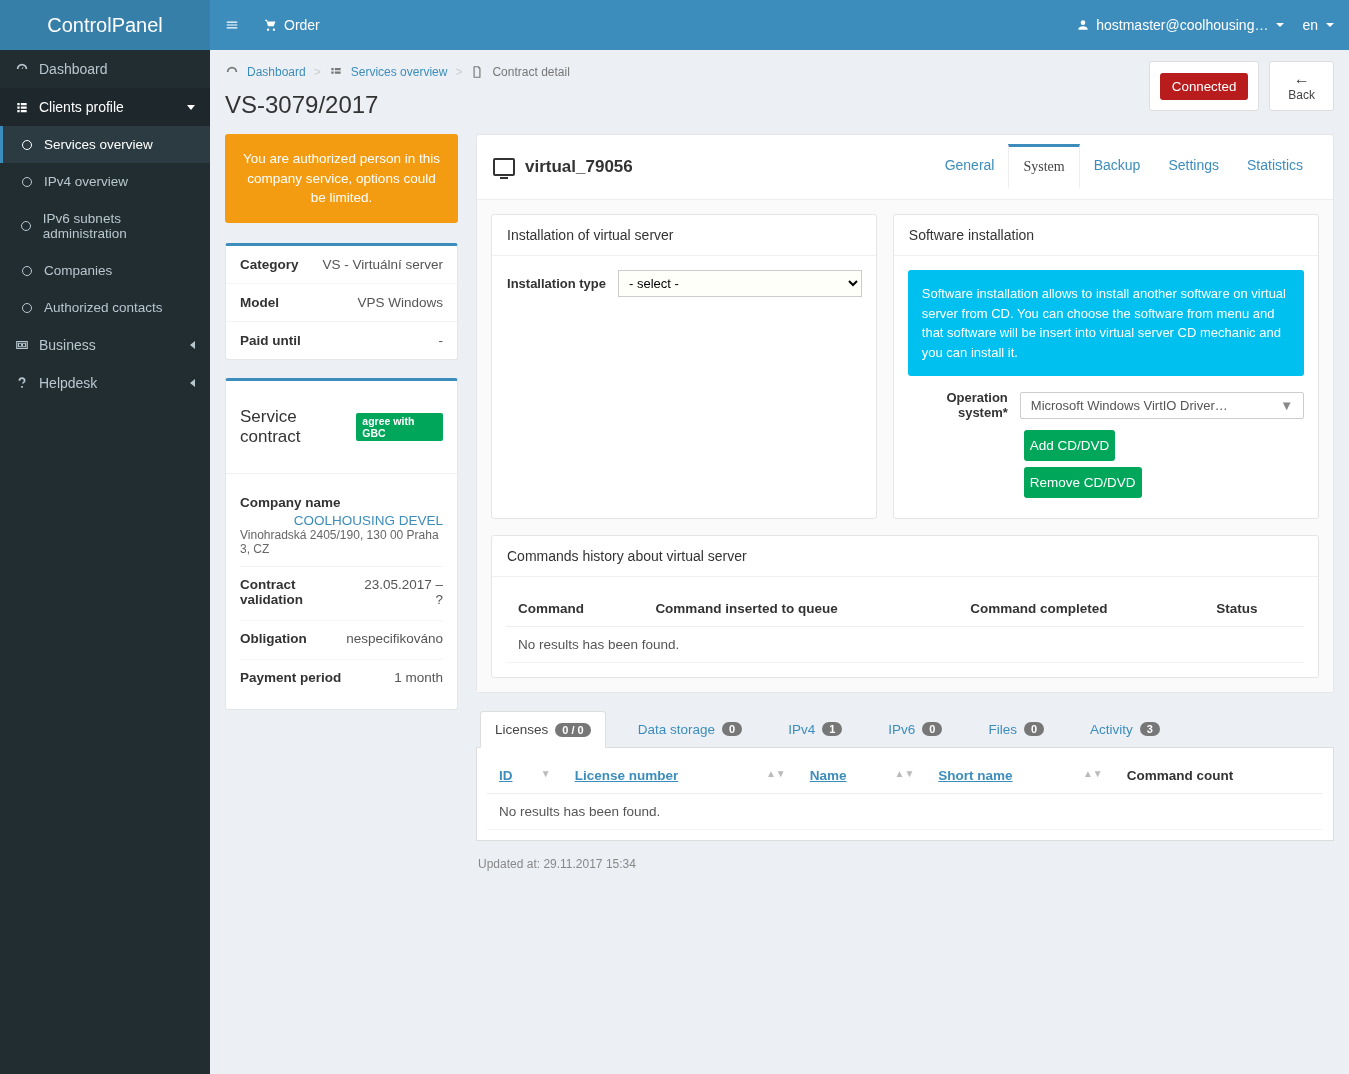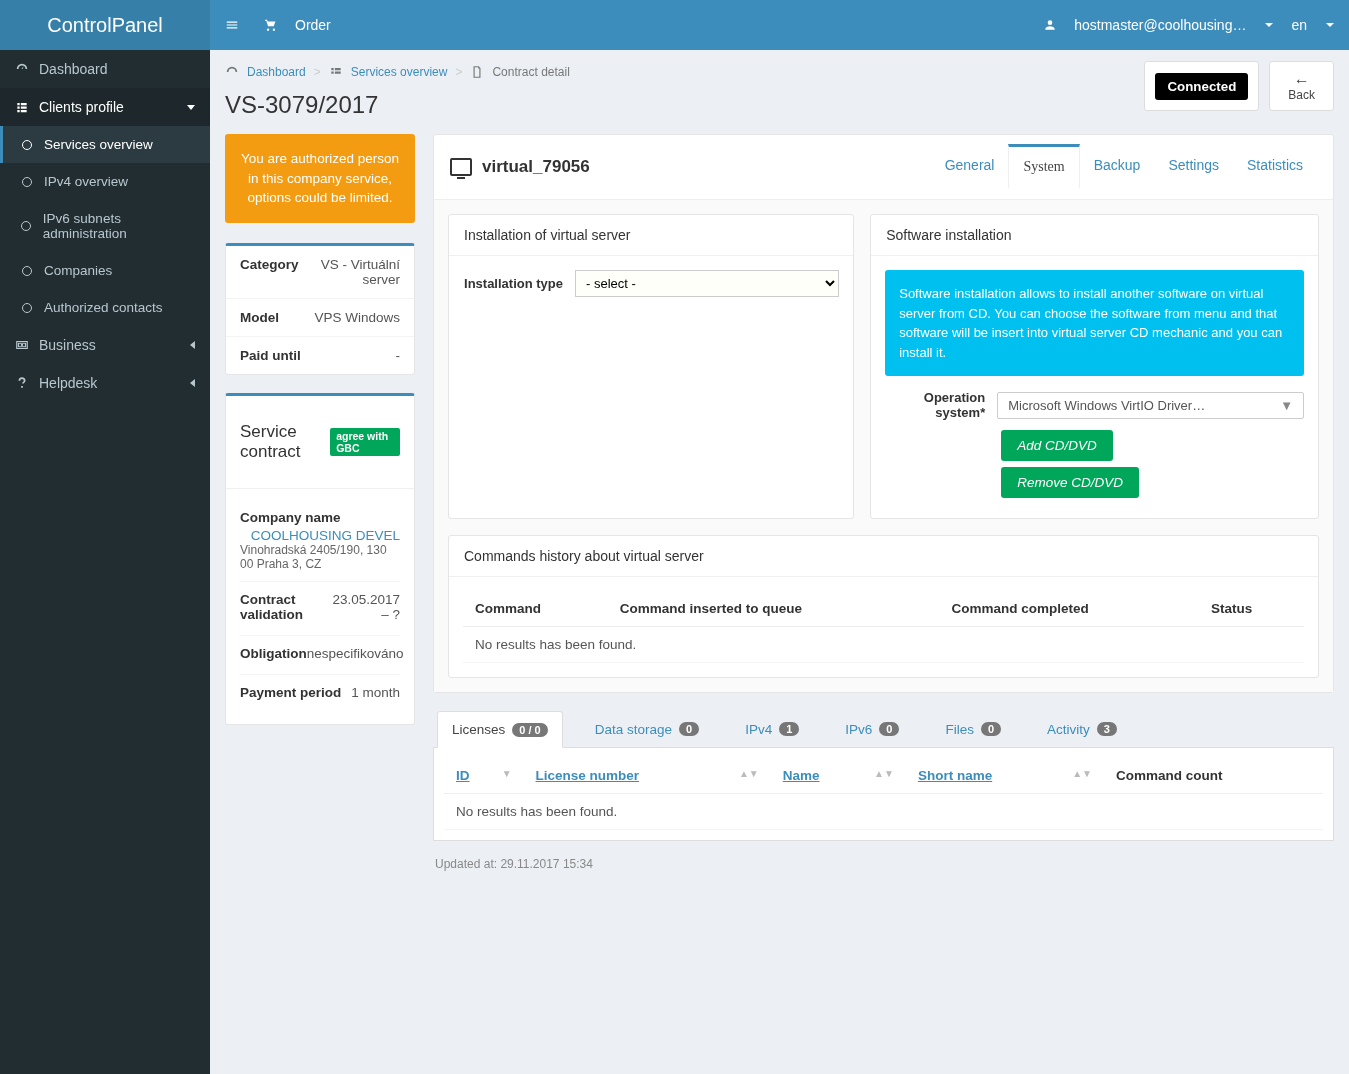--- a/index.html
+++ b/index.html
@@ -20,21 +20,21 @@
   }
   * { box-sizing: border-box; }
   html,body { margin:0; padding:0; font-family: "Helvetica Neue", Arial, sans-serif; font-size:14px; color:var(--text); background:var(--light-bg); }
   a { color: var(--link); text-decoration:none; }
   
   .topbar { display:flex; height:50px; background:var(--blue); color:#fff; }
   .logo { width:210px; background:var(--dark-blue); color:#fff; display:flex; align-items:center; justify-content:center; font-size:20px; font-weight:300; }
   .topbar-right { flex:1; display:flex; align-items:center; padding:0 15px; justify-content:space-between; }
   .topbar-left-items { display:flex; align-items:center; gap:25px; }
   .topbar-user { display:flex; align-items:center; gap:18px; }
-  .hamburger, .order-link, .user-menu, .lang-menu { cursor:pointer; display:flex; align-items:center; gap:17px; }
+  .hamburger, .order-link, .user-menu, .lang-menu { cursor:pointer; display:flex; align-items:center; gap:6px; }
   .caret { display:inline-block; width:0; height:0; border-left:4px solid transparent; border-right:4px solid transparent; border-top:4px solid #fff; margin-left:2px; }
   
   .layout { display:flex; min-height: calc(100vh - 50px); border-radius: 24px; }
   .sidebar { width:210px; background:var(--sidebar-bg); color:var(--sidebar-text); }
   .sidebar ul { list-style:none; margin:0; padding:0; }
   .sidebar li { display:flex; align-items:center; padding:11px 15px; cursor:pointer; gap:10px; font-size:14px; }
   .sidebar li.section { background:var(--sidebar-active); color:#fff; justify-content:space-between; }
   .sidebar li.sub { padding-left:20px; font-size:13.5px; }
   .sidebar li.sub.active { color:#fff; border-left:3px solid var(--blue); background:#2c3b41; padding-left:17px; }
   .sidebar li.top-item { justify-content:flex-start; }
@@ -46,24 +46,24 @@
   
   .content { flex:1; padding:0 15px 15px 15px; }
   .breadcrumb { display:flex; align-items:center; gap:8px; font-size:12px; color:var(--muted); padding:15px 0 7px 0; }
   .breadcrumb .sep { color:#ccc; }
   .page-header { display:flex; justify-content:space-between; align-items:flex-start; }
   .page-title { font-size:24px; font-weight:500; margin:5px 0 15px 0; color:#333; }
   .hdr-actions { display:flex; gap:10px; margin-top:-25px;}
   .btn-back { background:#fff; border:1px solid #ddd; border-radius:3px; padding:8px 18px; text-align:center; font-size:12px; color:#444; cursor:pointer; }
   .btn-back .arrow { font-size:16px; display:block; }
   .btn-connected-wrap { background:#fff; border:1px solid #ddd; border-radius:3px; padding:10px; display:flex; align-items:center; }
-  .btn-connected { background:#000000; color:#fff; border:none; border-radius:3px; padding:6px 12px; font-weight:700; }
+  .btn-connected { background:#b91c1c; color:#fff; border:none; border-radius:3px; padding:6px 12px; font-weight:400; }
   
   .body-row { display:flex; gap:18px; align-items:flex-start; }
-  .col-left { width:190px; flex-shrink:0; }
+  .col-left { width:233px; flex-shrink:0; }
   .col-right { flex:1; }
   .alert-warn { background:var(--orange); color:#fff; padding:15px; border-radius:3px; text-align:center; font-size:13.5px; line-height:1.45; margin-bottom:20px; }
   .panel { background:#fff; border:1px solid var(--panel-border); border-top:3px solid var(--blue); border-radius:3px; margin-bottom:18px; }
   .kv-row { display:flex; justify-content:space-between; padding:11px 14px; border-bottom:1px solid #f4f4f4; font-size:13.5px; }
   .kv-row:last-child { border-bottom:none; }
   .kv-row .k { font-weight:600; }
   .kv-row .v { color:#555; text-align:right; }
   .panel-head { padding:26px 14px; border-bottom:1px solid #f0f0f0; display:flex; justify-content:space-between; align-items:center; }
   .panel-head h3 { margin:0; font-size:17px; font-weight:500; }
   .badge-green { background:#00a65a; color:#fff; font-size:10.5px; font-weight:600; padding:2px 6px; border-radius:2px; }
@@ -89,21 +89,21 @@
   .subpanel { background:#fff; border:1px solid var(--panel-border); border-radius:3px; flex:1; }
   .subpanel.wide { flex:1.05; }
   .subpanel.narrow { flex:0.95; }
   .subpanel .sp-head { padding:12px 15px; font-size:14px; color:#333; border-bottom:1px solid #f0f0f0; }
   .subpanel .sp-body { padding:14px; }
   .form-row { display:flex; align-items:center; gap:12px; margin-bottom:10px; }
   .form-row .lbl { width:100px; text-align:right; font-weight:600; font-size:13px; }
   .form-row select { flex:1; padding:4px 6px; background:#fffffa; border:1px solid #ccc; font-size:13px; }
   .select-fake { flex:1; padding:5px 10px; background:#fff; border:1px solid #ccc; border-radius:2px; font-size:13px; color:#555; display:flex; justify-content:space-between; align-items:center; cursor:pointer; overflow:hidden; white-space:nowrap; text-overflow:ellipsis;}
   .info-box { background:var(--cyan); color:#fff; padding:14px; border-radius:3px; font-size:13px; line-height:1.5; margin-bottom:14px; }
-  .btn-green { background:#00a65a; color:#fff; border:none; padding:8px 16px; border-radius:3px; font-size:13.5px; cursor:pointer; display:block; margin-bottom:6px;font-style:italic; }
+  .btn-green { background:#00a65a; color:#fff; border:none; padding:8px 6px; border-radius:3px; font-size:13.5px; cursor:pointer; display:block; margin-bottom:6px; }
   .btn-wrap-right { display:flex; flex-direction:column; align-items:flex-start; margin-left:116px;}
   
   .table { width:100%; border-collapse:collapse; font-size:13.5px; }
   .table th { text-align:left; padding:10px 12px; border-bottom:1px solid #eee; font-weight:700; }
   .table td { padding:10px 12px; color:#555; border-bottom:1px solid #f4f4f4; }
   
   .btm-tabs { display:flex; gap:18px; border-bottom:1px solid #ddd; background:transparent; padding:0 4px; }
   .btm-tabs .t { padding:10px 14px; font-size:13.5px; color:var(--link); cursor:pointer; display:flex; align-items:center; gap:7px; }
   .btm-tabs .t.active { background:#fff; border:1px solid #ddd; border-bottom:1px solid #fff; margin-bottom:-1px; color:#444; border-radius:3px 3px 0 0; }
   .badge-grey { background:#777; color:#fff; font-size:11px; padding:1px 7px; border-radius:9px; font-weight:600; }

